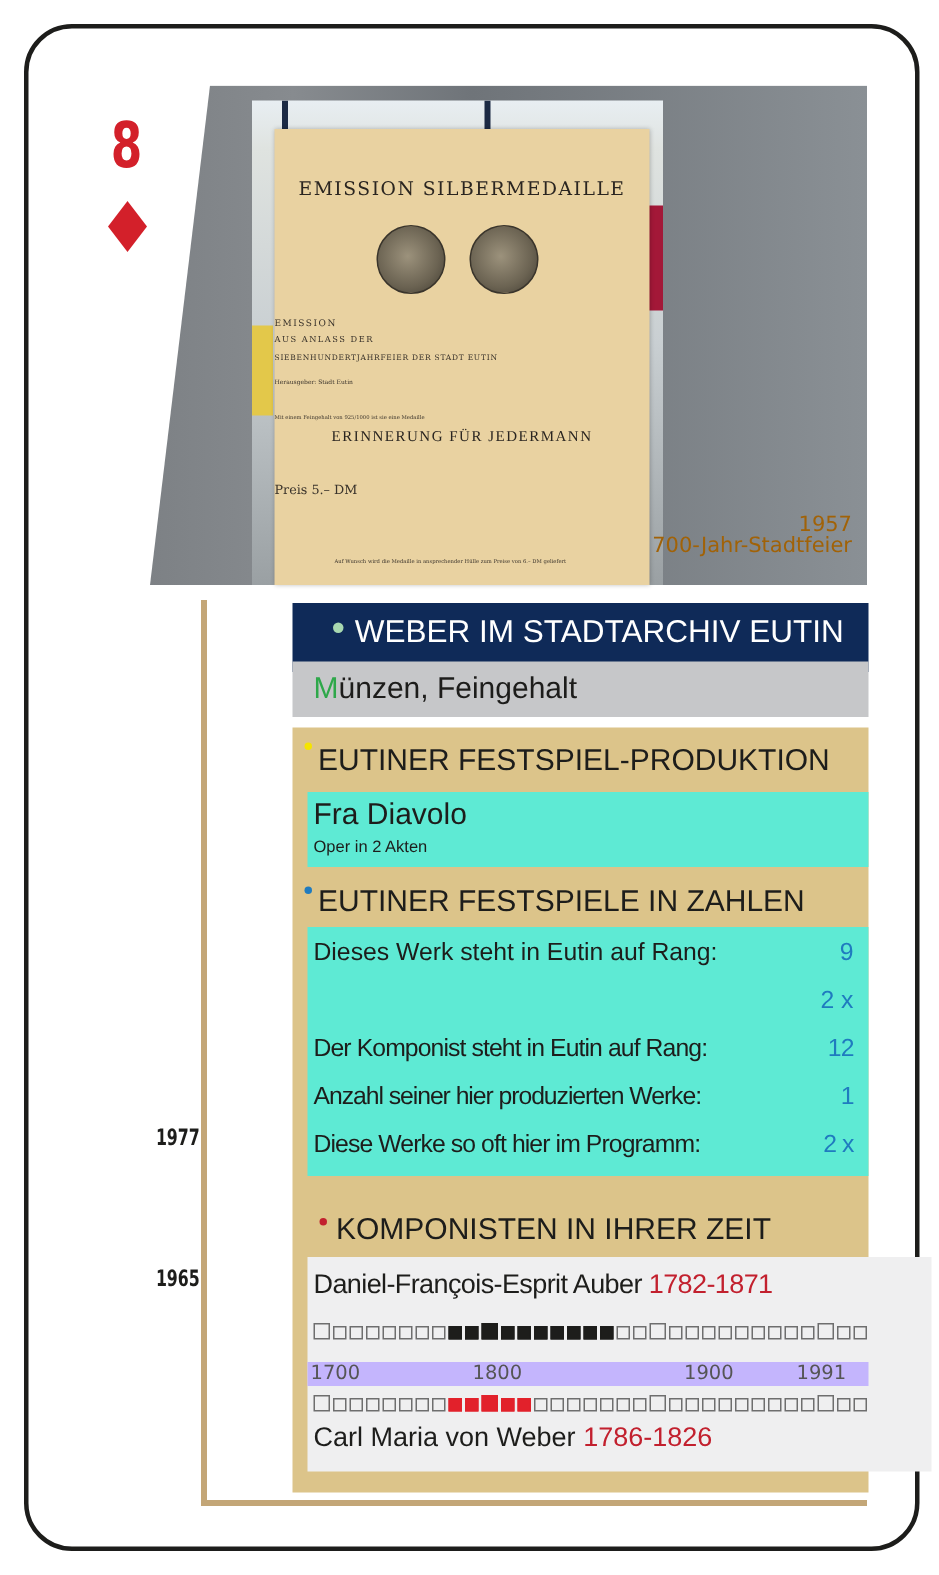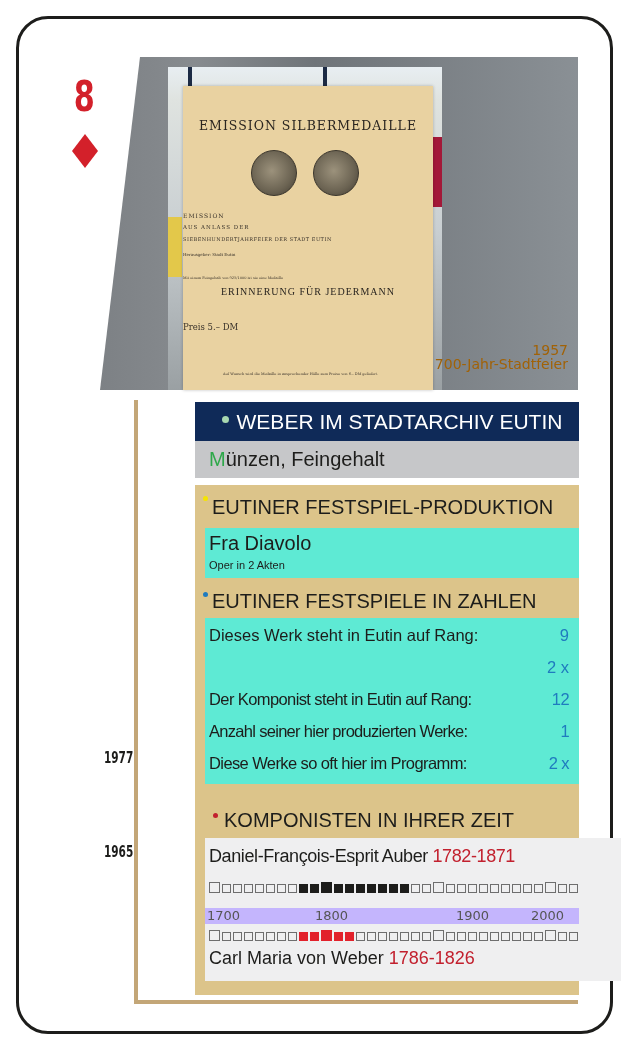--- a/index.html
+++ b/index.html
@@ -208,14 +208,14 @@
     </div>
   <div class="composer" style="top:110px;">
     <span>Carl Maria von Weber</span>
     <span class="yrs">1786-1826</span>
   </div>
 </div>
 <div class="axis">
   <span style="left:2px;">1700</span>
   <span style="left:110px;">1800</span>
   <span style="left:218px;margin-left:33px;">1900</span>
-  <span style="left:326px;">2000</span>
+  <span style="left:326px;">1991</span>
 </div>
 
 </body></html>

